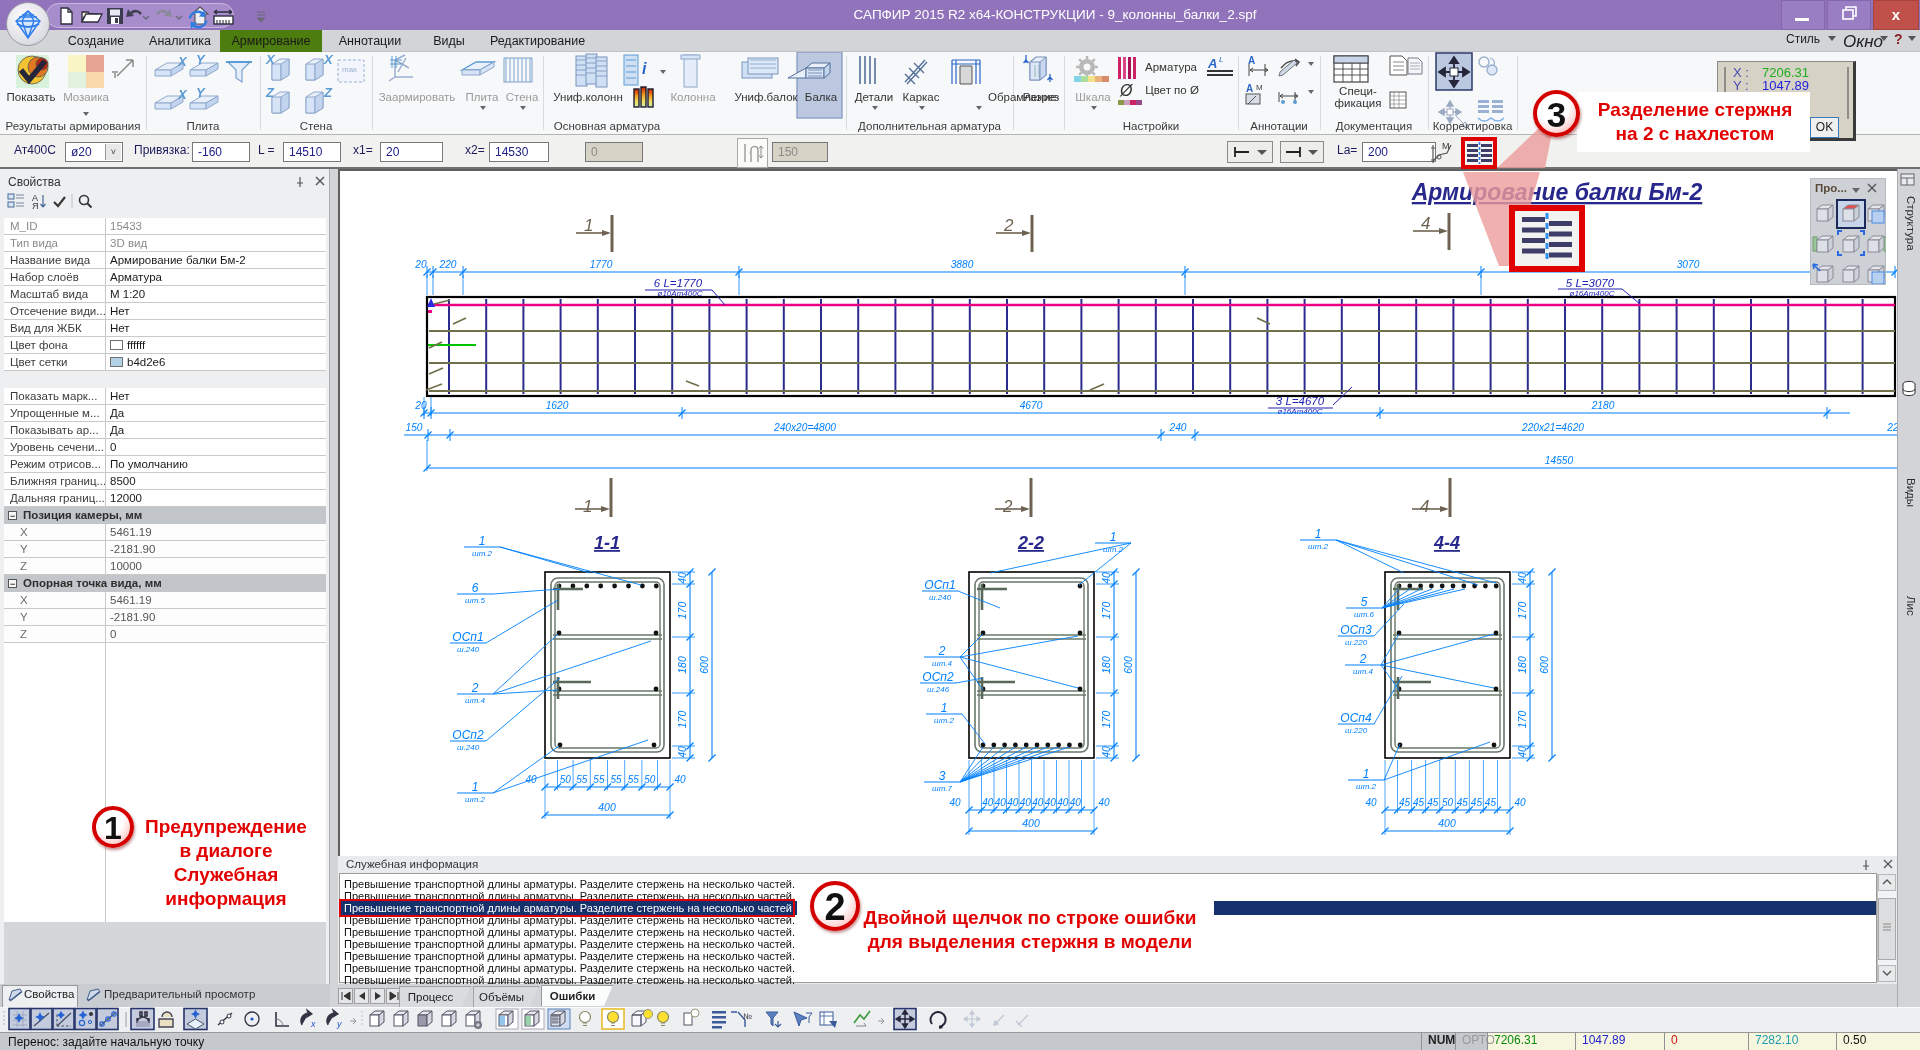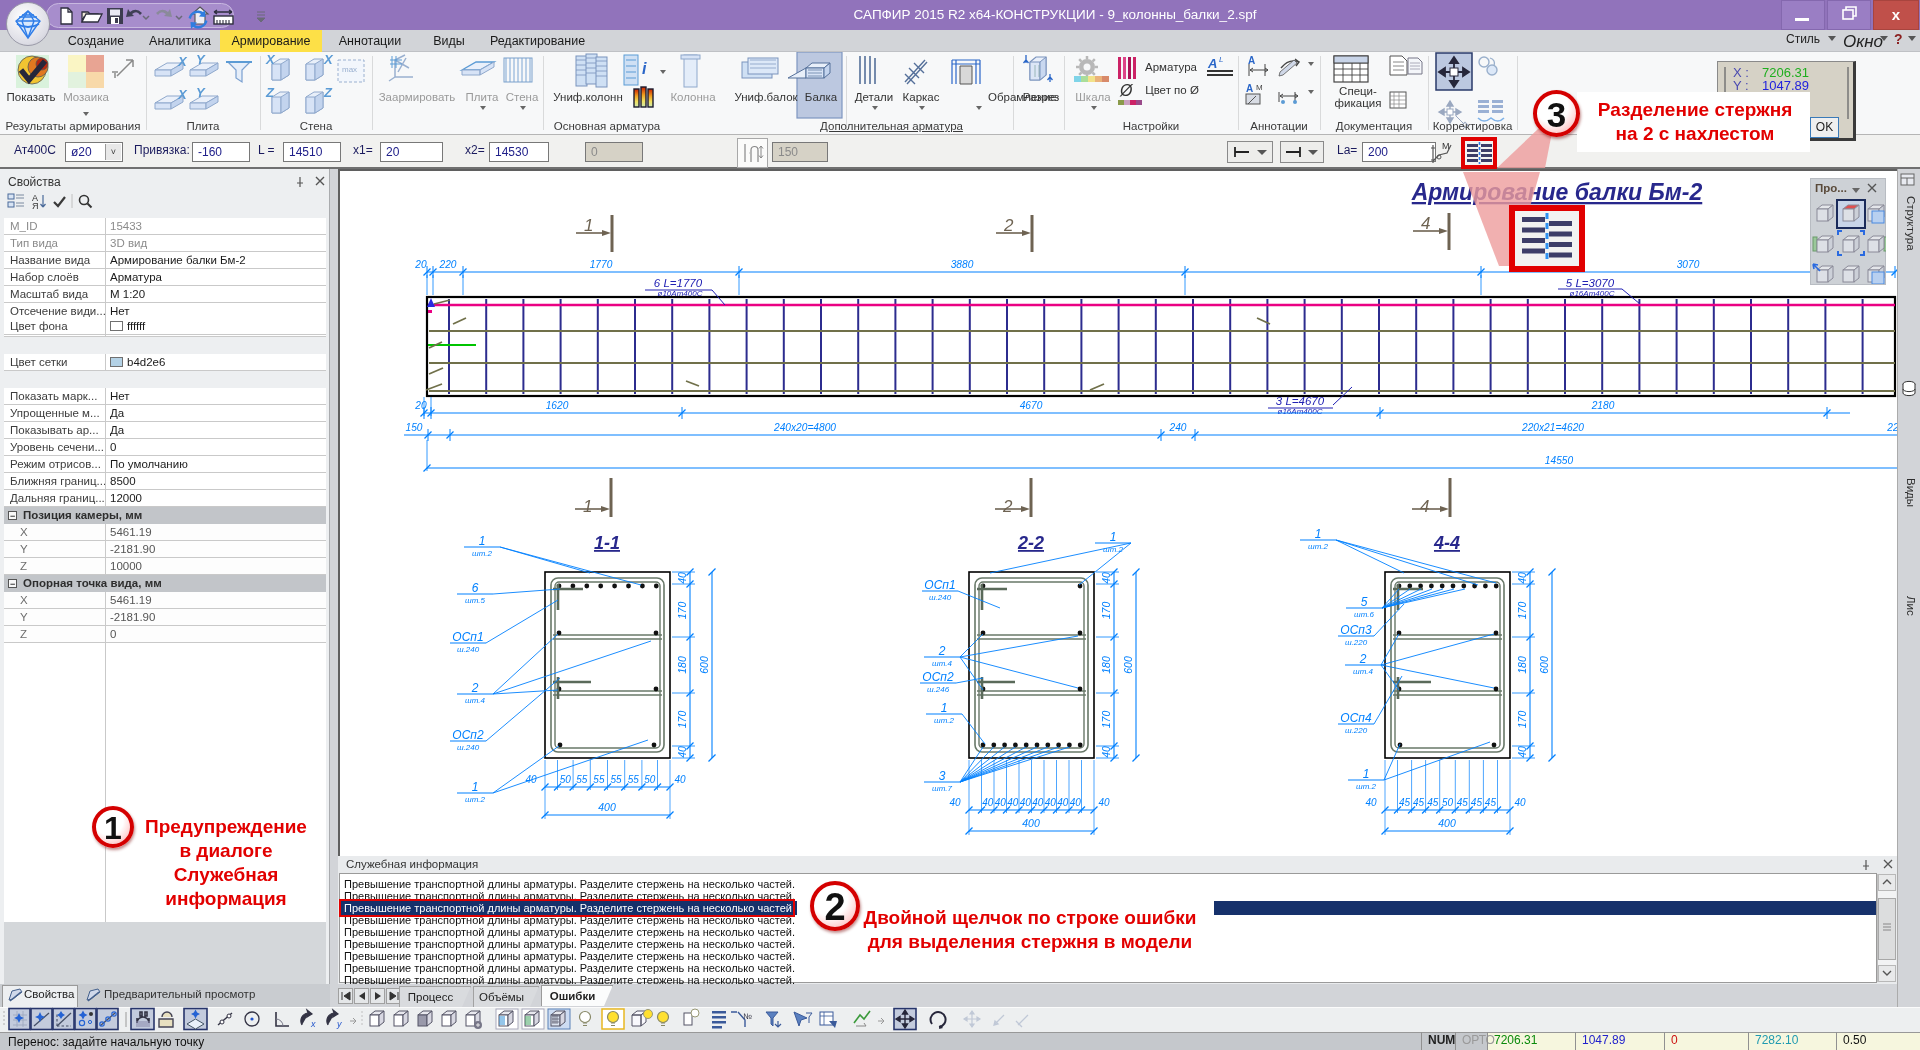--- a/index.html
+++ b/index.html
@@ -5,21 +5,21 @@
 html,body{width:1920px;height:1050px;overflow:hidden;}
 body{font-family:"Liberation Sans",sans-serif;position:relative;background:#fff;}
 .abs{position:absolute;}
 .titlebar{left:0;top:0;width:1920px;height:30px;background:#9173BB;}
 .qat{left:46px;top:3px;width:188px;height:25px;background:#A78DCC;border:1px solid #C8B8E0;border-radius:13px;}
 .appbtn{left:6px;top:2px;width:44px;height:44px;border-radius:50%;background:radial-gradient(circle at 40% 35%,#ffffff,#dcdce4 70%,#b8b8c4);border:1px solid #9a9aa8;z-index:60;}
 .wtitle{left:745px;top:0;width:620px;height:30px;color:#fff;font-size:13.5px;line-height:30px;text-align:center;}
 .wbtn{top:0;width:44px;height:30px;text-align:center;color:#fff;line-height:28px;font-size:14px;}
 .tabrow{left:0;top:30px;width:1920px;height:22px;background:#D2D4D8;border-bottom:1px solid #bfc1c5;}
 .rtab{position:absolute;top:0;height:22px;font-size:12.5px;color:#1a1a1a;line-height:22px;text-align:center;}
-.rtab.sel{background:#fde047;}
+.rtab.sel{background:#4d7c0f;}
 .ribbon{left:0;top:52px;width:1920px;height:83px;background:#F7F8F9;border-bottom:1px solid #B5B5B5;}
 .glabel{position:absolute;top:120px;font-size:11.5px;color:#3a3a3a;text-align:center;z-index:6;}
 .gsep{position:absolute;top:4px;height:74px;width:1px;background:#D9DADB;}
 .ilabel{position:absolute;font-size:11.5px;color:#333;text-align:center;z-index:6;}
 .ilabel.gray{color:#9a9a9a;}
 .parambar{left:0;top:135px;width:1920px;height:34px;background:#F1F1EF;border-bottom:2px solid #707070;}
 .pb-lab{position:absolute;top:8px;font-size:12px;color:#1b1b5e;}
 .pb-in{position:absolute;top:7px;height:20px;background:#fff;border:1px solid #787878;font-size:12px;color:#20208a;padding-left:5px;line-height:18px;}
 .pb-in.dis{background:#D6D2C6;color:#8a8a8a;}
 .lpanel{left:0;top:169px;width:330px;height:838px;background:#EDEFF1;border-right:1px solid #a9abae;}
@@ -118,21 +118,21 @@
 <div class="gsep" style="left:1013px;top:56px;"></div>
 <div class="gsep" style="left:1064px;top:56px;"></div>
 <div class="gsep" style="left:1238px;top:56px;"></div>
 <div class="gsep" style="left:1320px;top:56px;"></div>
 <div class="gsep" style="left:1428px;top:56px;"></div>
 <div class="gsep" style="left:1517px;top:56px;"></div>
 <div class="glabel" style="left:0px;width:146px;">Результаты армирования</div>
 <div class="glabel" style="left:146px;width:114px;">Плита</div>
 <div class="glabel" style="left:260px;width:112px;">Стена</div>
 <div class="glabel" style="left:543px;width:128px;">Основная арматура</div>
-<div class="glabel" style="left:808px;width:167px;text-decoration:underline;">Дополнительная арматура</div>
+<div class="glabel" style="left:846px;width:167px;">Дополнительная арматура</div>
 <div class="glabel" style="left:1064px;width:174px;">Настройки</div>
 <div class="glabel" style="left:1238px;width:82px;">Аннотации</div>
 <div class="glabel" style="left:1320px;width:108px;">Документация</div>
 <div class="glabel" style="left:1428px;width:89px;">Корректировка</div>
 <svg class="abs" style="left:0;top:52px;z-index:5" width="1920" height="83" viewBox="0 0 1920 83" font-family="Liberation Sans,sans-serif">
 <rect x="16" y="3" width="33" height="33" fill="#D9F2DC"></rect>
 <circle cx="32" cy="18" r="14" fill="#F2C431" stroke="#555" stroke-width="0.8"></circle>
     <circle cx="38" cy="15" r="10" fill="#E07820" stroke="#555" stroke-width="0.8"></circle>
     <circle cx="42" cy="12" r="6" fill="#B82810" stroke="#555" stroke-width="0.8"></circle>
 <path d="M21 18 l8 10 16 -19" stroke="#26263a" stroke-width="5.5" fill="none"></path>
@@ -436,21 +436,21 @@
 <div class="prow" style="top:303px;">
     <span class="n" style="">Отсечение види...</span>
     <span class="divl"></span>
     <span class="v" style="">Нет</span>
   </div>
 <div class="prow" style="top:320px;">
     <span class="n" style="">Вид для ЖБК</span>
     <span class="divl"></span>
     <span class="v" style="">Нет</span>
   </div>
-<div class="prow" style="top:318px;">
+<div class="prow" style="top:337px;">
     <span class="n" style="">Цвет фона</span>
     <span class="divl"></span>
     <span class="v" style=""><span class="swatch" style="background:#ffffff;"></span>ffffff</span>
   </div>
 <div class="prow" style="top:354px;">
     <span class="n" style="">Цвет сетки</span>
     <span class="divl"></span>
     <span class="v" style=""><span class="swatch" style="background:#b4d2e6;"></span>b4d2e6</span>
   </div>
 <div class="prow" style="top:390px;font-weight:bold;">

